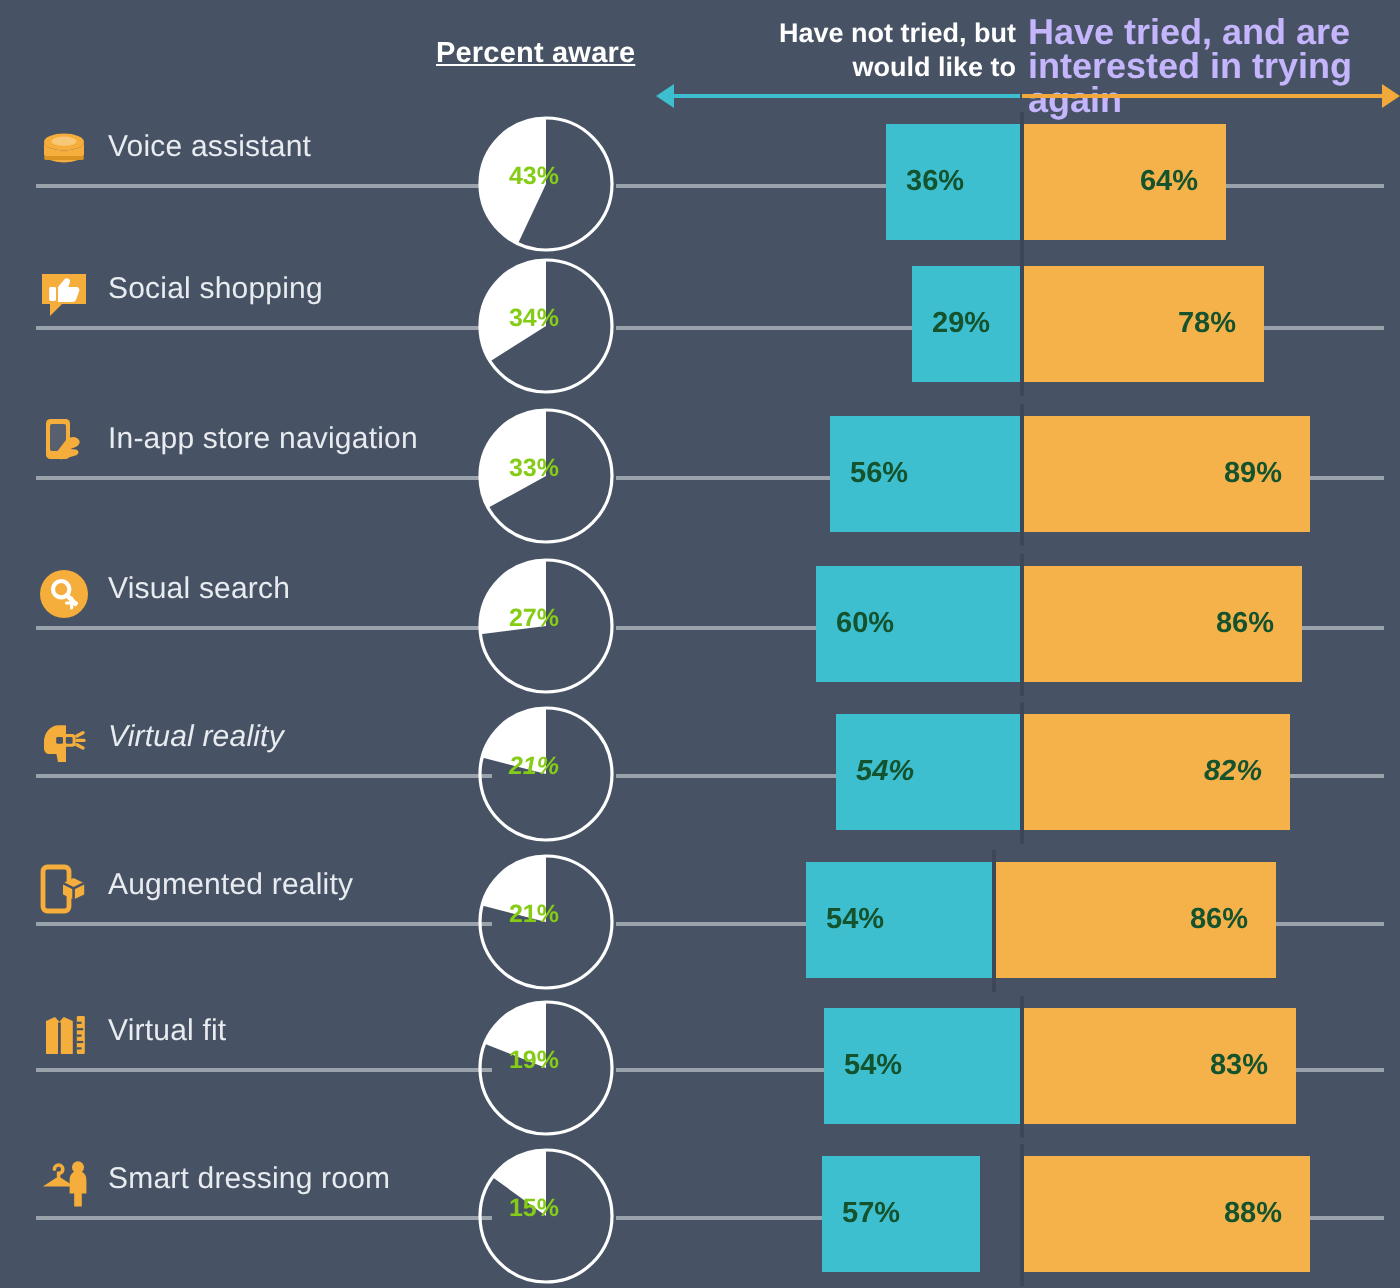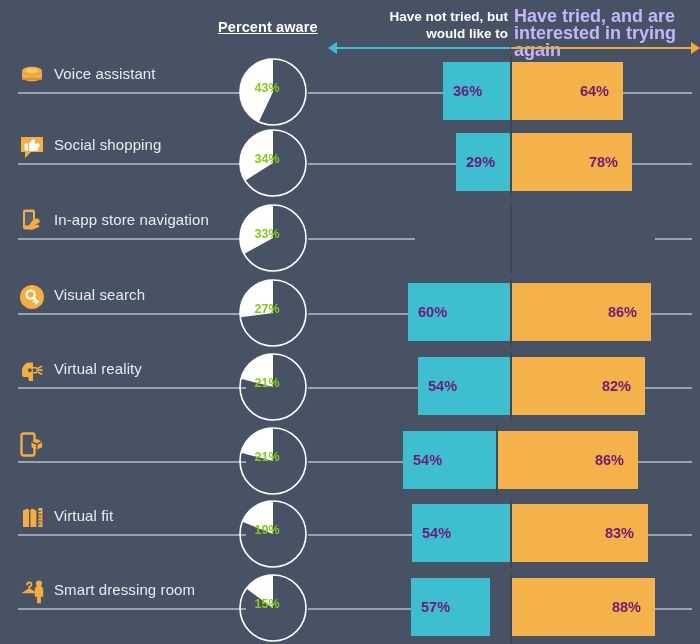--- a/index.html
+++ b/index.html
@@ -94,21 +94,21 @@
     position: absolute; left: 0; top: 0; width: 70px; height: 70px;
     display: flex; align-items: center; justify-content: center;
     font-size: 12.5px; font-weight: bold; color: #84cc16;
     padding-right: 12px; padding-bottom: 8px;
   }
 
   .bar { position: absolute; top: 6px; height: 58px; }
   .seg {
     position: absolute; top: 0; height: 58px;
     display: flex; align-items: center;
-    font-size: 14.5px; font-weight: bold; color: #701a75;
+    font-size: 14.5px; font-weight: bold; color: #14532d;
   }
   .seg-left {
     background: #3dbfd0;
     justify-content: flex-start;
     padding-left: 10px;
   }
   .seg-right {
     background: #f5b košt;
   }
   .seg-right {
@@ -163,21 +163,21 @@
           <svg width="70" height="70" viewBox="0 0 70 70">
             <circle cx="35" cy="35" r="33" fill="none" stroke="#ffffff" stroke-width="1.6"></circle>
             <path d="M 35 35 L 35 2 A 33 33 0 0 0 20.95 64.86 Z" fill="#ffffff"></path>
           </svg>
           <div class="pie-label">43%</div>
         </div>
         <div class="bar" style="left:443px;width:170px">
           <div class="seg seg-left" style="left:0;width:67px">
             <span>36%</span>
           </div>
-          <div class="seg seg-right" style="left:67px;width:113px">
+          <div class="seg seg-right" style="left:67px;width:103px">
             <span>64%</span>
           </div>
         </div>
         <div class="divider" style="left:510px"></div>
       </div>
       <div class="row" style="top: 127px;">
         <div class="sep a"></div>
         <div class="sep b" style="left:308px;top:36px;width:148px"></div>
         <div class="sep b" style="left:632px;top:36px;width:60px"></div>
         <div class="icon">
@@ -216,20 +216,28 @@
             <path d="M15 12 c3 -2.5 5.5 -1.5 6.5 0 c1 1.6 -.4 3 -2 3.6 l-2.3 .9 l2.6 .3 c1.7 .2 2 2.3 .3 2.8 l-5.6 1.7 c-2.6 .8 -4.7 -.2 -5.5 -1.6 z" fill="#f5ad3c"></path>
           </svg>
         </div>
         <div class="row-label">In-app store navigation</div>
         <div class="pie">
           <svg width="70" height="70" viewBox="0 0 70 70">
             <circle cx="35" cy="35" r="33" fill="none" stroke="#ffffff" stroke-width="1.6"></circle>
             <path d="M 35 35 L 35 2 A 33 33 0 0 0 6.08 50.90 Z" fill="#ffffff"></path>
           </svg>
           <div class="pie-label">33%</div>
+        </div>
+        <div class="bar" style="left:415px;width:240px">
+          <div class="seg seg-left" style="left:0;width:95px">
+            <span>56%</span>
+          </div>
+          <div class="seg seg-right" style="left:95px;width:145px">
+            <span>89%</span>
+          </div>
         </div>
         <div class="divider" style="left:510px"></div>
       </div>
       <div class="row" style="top: 277px; padding-left: 24px;">
         <div class="sep a"></div>
         <div class="sep b" style="left:308px;top:36px;width:100px"></div>
         <div class="sep b" style="left:651px;top:36px;width:41px"></div>
         <div class="icon">
           <svg viewBox="0 0 28 28">
             <circle cx="14" cy="14" r="12" fill="#f5ad3c"></circle>
@@ -250,21 +258,21 @@
         <div class="bar" style="left:408px;width:243px">
           <div class="seg seg-left" style="left:0;width:102px">
             <span>60%</span>
           </div>
           <div class="seg seg-right" style="left:102px;width:141px">
             <span>86%</span>
           </div>
         </div>
         <div class="divider" style="left:510px"></div>
       </div>
-      <div class="row" style="top: 351px;">
+      <div class="row" style="top: 351px; font-style: italic;">
         <div class="sep a"></div>
         <div class="sep b" style="left:308px;top:36px;width:110px"></div>
         <div class="sep b" style="left:645px;top:36px;width:47px"></div>
         <div class="icon">
           <svg viewBox="0 0 28 28">
             <path d="M4 14 a7.4 8.4 0 0 1 7.4 -8.4 h3.6 v18.4 h-4 l-.8 -4 H6.6 a2.6 2.6 0 0 1 -2.6 -2.6 z" fill="#f5ad3c"></path>
             <rect x="8.4" y="10" width="11.4" height="6.4" rx="1.8" fill="#f5ad3c"></rect>
             <rect x="10.1" y="11.5" width="3.4" height="3.4" rx=".7" fill="#475364"></rect>
             <rect x="14.9" y="11.5" width="3.4" height="3.4" rx=".7" fill="#475364"></rect>
             <path d="M20.4 11 l3.1 -1.6 M20.4 13.2 h3.6 M20.4 15.4 l3.1 1.6" stroke="#f5ad3c" stroke-width="1.7" stroke-linecap="round" fill="none"></path>
@@ -293,20 +301,21 @@
         <div class="sep b" style="left:308px;top:36px;width:95px"></div>
         <div class="sep b" style="left:638px;top:36px;width:54px"></div>
         <div class="icon">
           <svg viewBox="0 0 28 28">
             <rect x="3.5" y="2.5" width="13" height="22" rx="2.2" fill="none" stroke="#f5ad3c" stroke-width="2.4"></rect>
             <path d="M13.5 10.6 l5.3 -2.6 l5.3 2.6 v5.6 l-5.3 2.6 l-5.3 -2.6 z" fill="#f5ad3c"></path>
             <path d="M13.5 10.6 l5.3 2.6 l5.3 -2.6" fill="none" stroke="#475364" stroke-width="1.3"></path>
             <line x1="18.8" y1="13.2" x2="18.8" y2="18.8" stroke="#475364" stroke-width="1.3"></line>
           </svg>
         </div>
+        <div class="row-label">Augmented reality</div>
         <div class="pie">
           <svg width="70" height="70" viewBox="0 0 70 70">
             <circle cx="35" cy="35" r="33" fill="none" stroke="#ffffff" stroke-width="1.6"></circle>
             <path d="M 35 35 L 35 2 A 33 33 0 0 0 3.04 26.79 Z" fill="#ffffff"></path>
           </svg>
           <div class="pie-label">21%</div>
         </div>
         <div class="bar" style="left:403px;width:235px">
           <div class="seg seg-left" style="left:0;width:93px">
             <span>54%</span>

